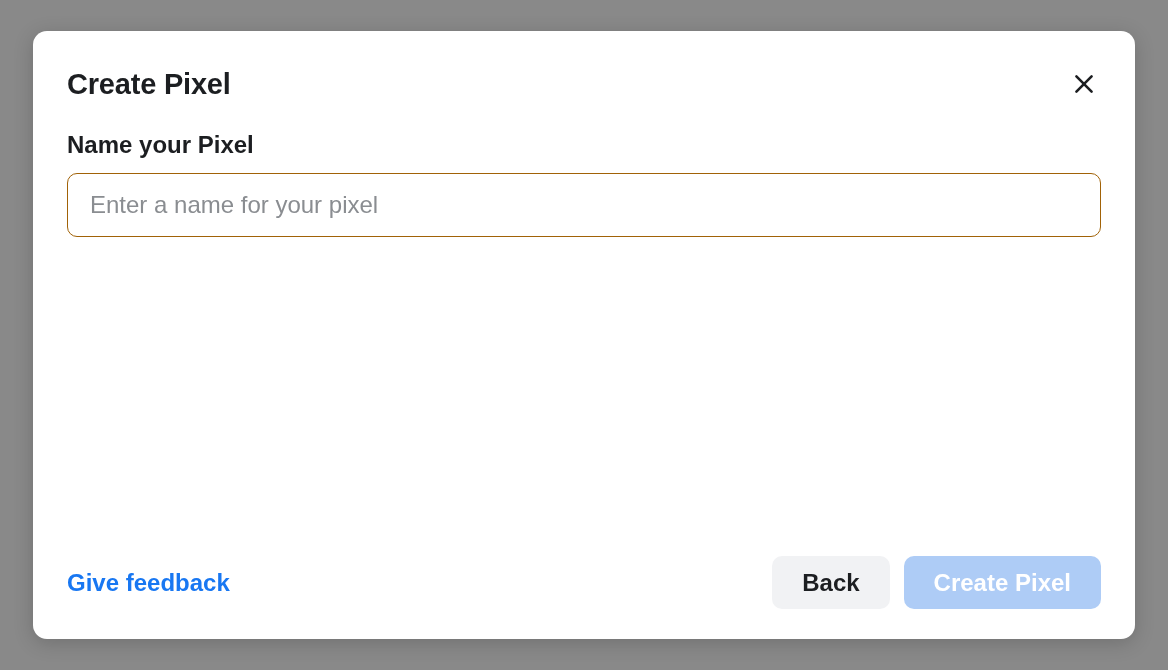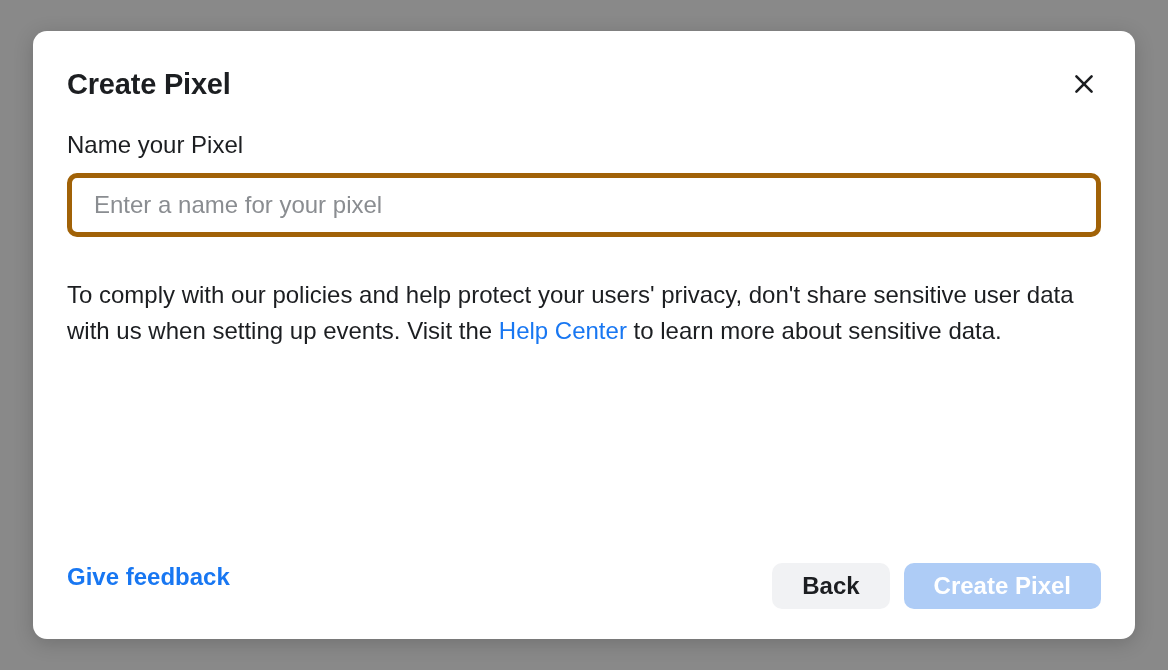--- a/index.html
+++ b/index.html
@@ -59,29 +59,29 @@
       color: #1c1e21;
       margin-bottom: 36px;
     }
     .link {
       color: #1877f2;
       text-decoration: none;
       cursor: pointer;
     }
     .field-label {
       font-size: 24px;
-      font-weight: 400;
+      font-weight: 700;
       color: #1c1e21;
       margin-bottom: 14px;
       display: block;
     }
     .text-input {
       width: 100%;
       height: 64px;
-      border: 5px solid #a16207;
+      border: 1px solid #a16207;
       border-radius: 10px;
       padding: 0 22px;
       font-size: 24px;
       color: #1c1e21;
       background: #ffffff;
       outline: none;
     }
     .text-input::placeholder {
       color: #8a8d91;
     }
@@ -94,35 +94,36 @@
     .terms-text {
       font-size: 24px;
       line-height: 1.5;
       color: #1c1e21;
       margin-top: 26px;
     }
     .footer {
       margin-top: auto;
       display: flex;
       justify-content: space-between;
+      align-items: center;
       padding-top: 20px;
     }
     .feedback-link {
       font-size: 24px;
       font-weight: 600;
       color: #1877f2;
       text-decoration: none;
       cursor: pointer;
     }
     .button-group {
       display: flex;
       gap: 14px;
     }
     .btn {
-      height: 46px;
+      height: 53px;
       padding: 0 30px;
       border-radius: 10px;
       font-size: 24px;
       font-weight: 600;
       cursor: pointer;
       border: none;
       display: inline-flex;
       align-items: center;
       justify-content: center;
     }
@@ -147,23 +148,20 @@
         <line x1="5" y1="5" x2="19" y2="19"></line>
         <line x1="19" y1="5" x2="5" y2="19"></line>
       </svg>
     </button>
   </div>
 
 
   <label class="field-label">Name your Pixel</label>
   <input type="text" class="text-input" placeholder="Enter a name for your pixel" style="">
 
-  <p class="policy-text">
-    <span>To comply with our policies and help protect your users' privacy, don't share sensitive user data with us when setting up events. Visit the </span><a class="link">Help Center</a><span> to learn more about sensitive data.</span>
-  </p>
 
 
   <div class="footer">
     <a class="feedback-link">Give feedback</a>
     <div class="button-group">
       <button class="btn btn-secondary">Back</button>
       <button class="btn btn-primary-disabled">Create Pixel</button>
     </div>
   </div>
 </div>

